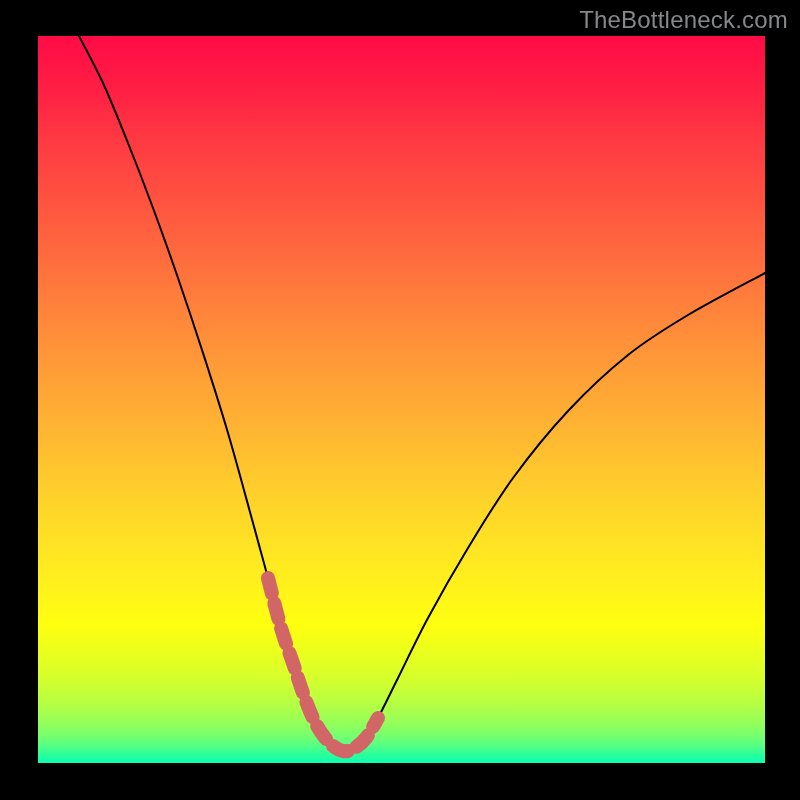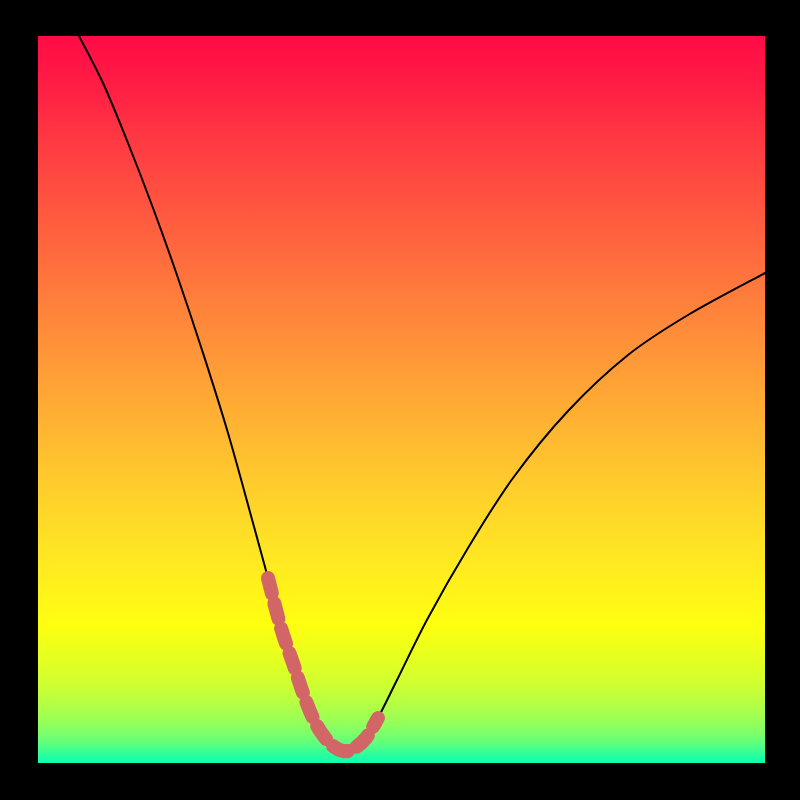--- a/index.html
+++ b/index.html
@@ -74,13 +74,14 @@
 <body>
 
 <div class="frame">
   <div class="plot-area">
     <div class="gradient-bg"></div>
     <svg class="curves" viewBox="0 0 727 727" preserveAspectRatio="none">
       <path id="main-curve" fill="none" stroke="#000000" stroke-width="2" stroke-linecap="round" d="M 41 0 C 45.00 7.83, 56.83 29.17, 65 47 C 73.17 64.83, 81.67 86.17, 90 107 C 98.33 127.83, 106.67 149.50, 115 172 C 123.33 194.50, 131.67 217.83, 140 242 C 148.33 266.17, 156.67 291.17, 165 317 C 173.33 342.83, 181.67 368.67, 190 397 C 198.33 425.33, 208.33 462.83, 215 487 C 221.67 511.17, 225.33 524.50, 230 542 C 234.67 559.50, 238.83 577.83, 243 592 C 247.17 606.17, 251.33 616.17, 255 627 C 258.67 637.83, 261.67 647.83, 265 657 C 268.33 666.17, 271.67 675.00, 275 682 C 278.33 689.00, 281.67 694.33, 285 699 C 288.33 703.67, 291.67 707.33, 295 710 C 298.33 712.67, 301.67 714.50, 305 715 C 308.33 715.50, 311.17 715.17, 315 713 C 318.83 710.83, 323.83 707.17, 328 702 C 332.17 696.83, 334.67 692.00, 340 682 C 345.33 672.00, 351.67 658.67, 360 642 C 368.33 625.33, 378.33 603.67, 390 582 C 401.67 560.33, 415.83 535.33, 430 512 C 444.17 488.67, 458.33 464.83, 475 442 C 491.67 419.17, 510.83 395.50, 530 375 C 549.17 354.50, 570.00 335.00, 590 319 C 610.00 303.00, 627.17 292.67, 650 279 C 672.83 265.33, 714.17 244.00, 727 237"></path>
       <path id="highlight-curve" fill="none" stroke="#d26565" stroke-width="14" stroke-linecap="round" stroke-linejoin="round" stroke-dasharray="16 10" d="M 230 542 C 232.17 550.33, 238.83 577.83, 243 592 C 247.17 606.17, 251.33 616.17, 255 627 C 258.67 637.83, 261.67 647.83, 265 657 C 268.33 666.17, 271.67 675.00, 275 682 C 278.33 689.00, 281.67 694.33, 285 699 C 288.33 703.67, 291.67 707.33, 295 710 C 298.33 712.67, 301.67 714.50, 305 715 C 308.33 715.50, 311.17 715.17, 315 713 C 318.83 710.83, 323.83 707.17, 328 702 C 332.17 696.83, 338.00 685.33, 340 682"></path>
     </svg>
   </div>
+  <div class="watermark">TheBottleneck.com</div>
 </div>
 
 </body></html>

